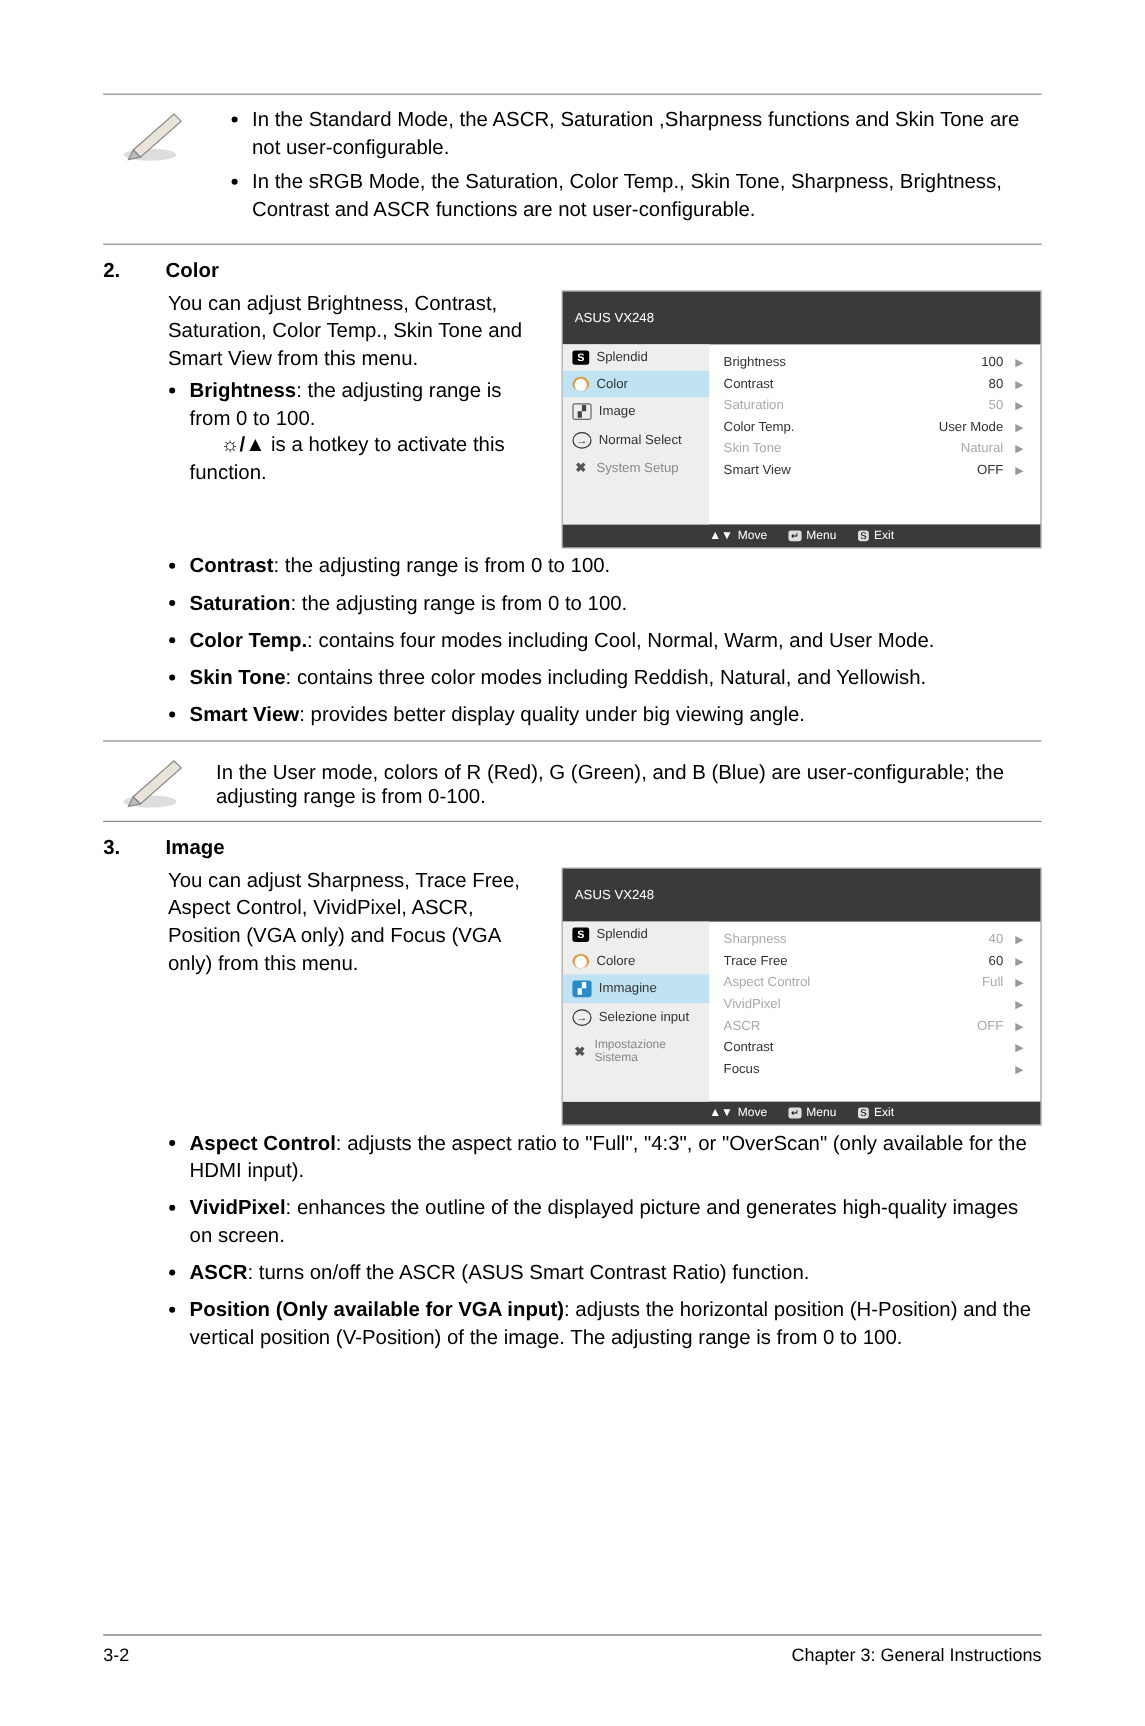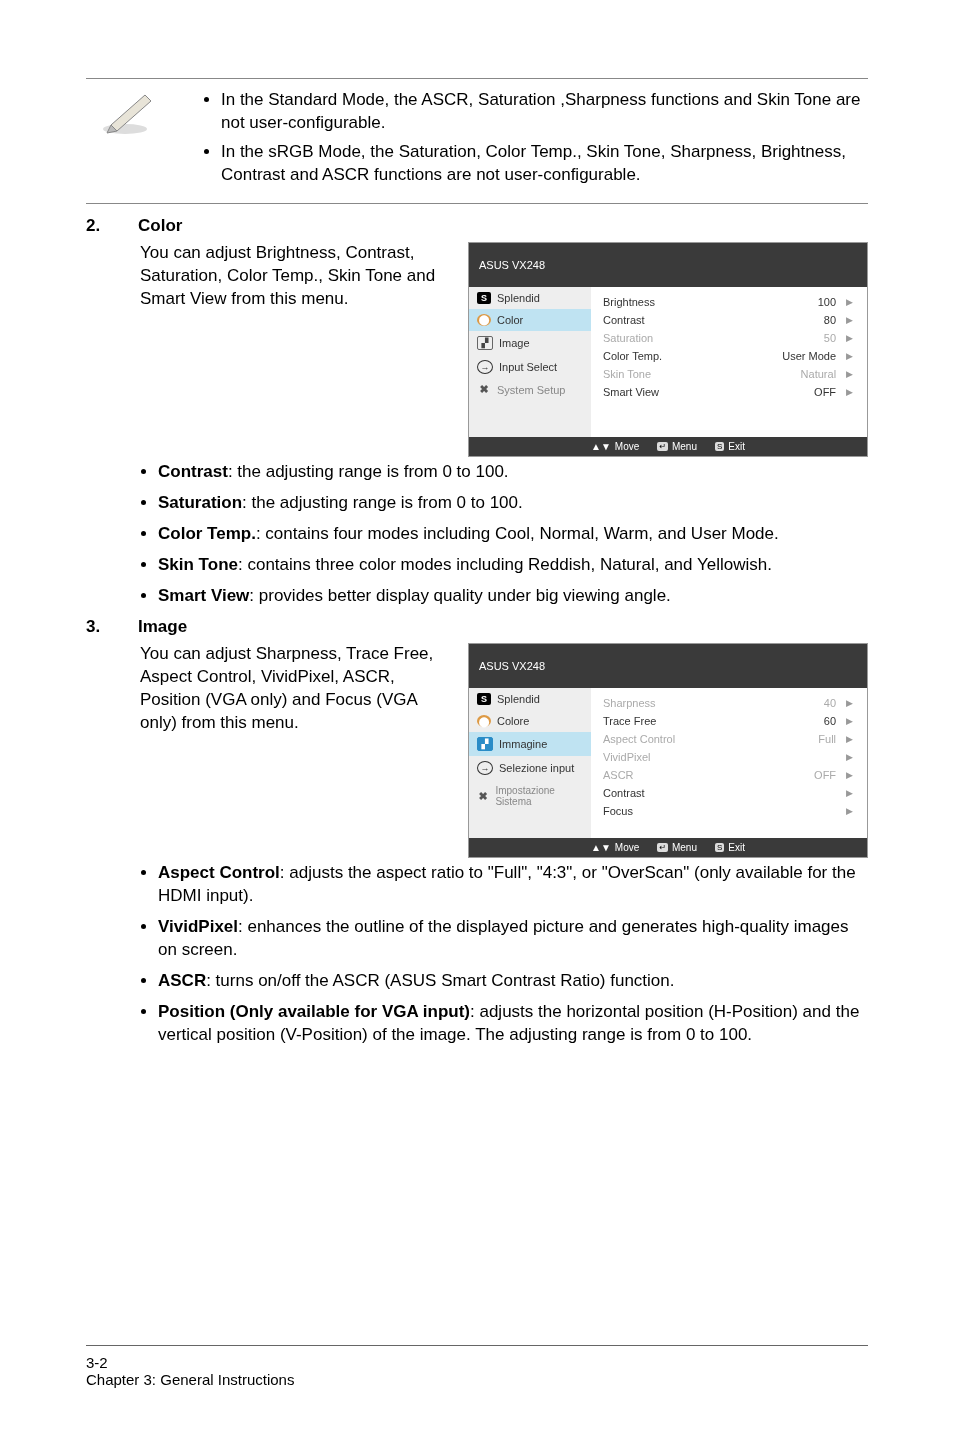--- a/index.html
+++ b/index.html
@@ -15,21 +15,21 @@
     height: 1438px;
     box-sizing: border-box;
     padding: 78px 86px 50px 86px;
     position: relative;
   }
   .note-block {
     border-top: 1px solid #888;
     border-bottom: 1px solid #888;
     padding: 10px 0;
     display: flex;
-    gap: 15px;
+    gap: 4px;
     margin-bottom: 12px;
   }
   .pen-icon {
     width: 90px;
     flex-shrink: 0;
     display: flex;
     align-items: flex-start;
     justify-content: center;
   }
   .note-content ul {
@@ -147,21 +147,20 @@
   .footer {
     position: absolute;
     bottom: 50px;
     left: 86px;
     right: 86px;
     border-top: 1px solid #666;
     padding-top: 8px;
     display: flex;
     justify-content: space-between;
     font-size: 15px;
-    flex-direction: column;
   }
 </style>
 </head>
 <body>
 
 <div class="page">
 
   <div class="note-block">
     <div class="pen-icon">
       <svg width="60" height="46" viewBox="0 0 60 46">
@@ -179,41 +178,49 @@
   </div>
 
   <div class="section-row">
     <div class="section-num">2.</div>
     <div class="section-title">Color</div>
   </div>
   <div class="section-body">
     <div class="two-col">
       <div class="col-text">
         <div class="intro">You can adjust Brightness, Contrast, Saturation, Color Temp., Skin Tone and Smart View from this menu.</div>
+        <ul class="bullets">
+          <li>
+            <b>Brightness</b><span>: the adjusting range is from 0 to 100.</span><br>
+            <span class="pad">
+              <span class="hkglyph">☼/▲</span><span> is a hotkey to activate this function.</span>
+            </span>
+          </li>
+        </ul>
       </div>
 
       <div class="osd">
         <div class="osd-title">ASUS VX248</div>
         <div class="osd-body">
           <div class="osd-side">
             <div class="osd-item">
                 <span class="osd-ico ico-s">S</span>
                 <span>Splendid</span>
               </div>
             <div class="osd-item active">
                 <span class="osd-ico ico-c">⬤</span>
                 <span>Color</span>
               </div>
             <div class="osd-item">
                 <span class="osd-ico ico-i">▞</span>
                 <span>Image</span>
               </div>
             <div class="osd-item">
                 <span class="osd-ico ico-in">→</span>
-                <span>Input Select</span>
+                <span>Normal Select</span>
               </div>
             <div class="osd-item dim">
                 <span class="osd-ico ico-x">✖</span>
                 <span>System Setup</span>
               </div>
           </div>
           <div class="osd-main">
             <div class="osd-row">
                 <span>Brightness</span>
                 <span class="osd-val">
@@ -276,20 +283,30 @@
     </div>
     <ul class="bullets">
       <li><b>Contrast</b><span>: the adjusting range is from 0 to 100.</span></li>
       <li><b>Saturation</b><span>: the adjusting range is from 0 to 100.</span></li>
       <li><b>Color Temp.</b><span>: contains four modes including Cool, Normal, Warm, and User Mode.</span></li>
       <li><b>Skin Tone</b><span>: contains three color modes including Reddish, Natural, and Yellowish.</span></li>
       <li><b>Smart View</b><span>: provides better display quality under big viewing angle.</span></li>
     </ul>
   </div>
 
+  <div class="note-block" style="margin-top:10px">
+    <div class="pen-icon">
+      <svg width="60" height="46" viewBox="0 0 60 46">
+        <ellipse cx="24" cy="40" rx="22" ry="5" fill="#ddd"></ellipse>
+        <path d="M10 36 L44 6 L50 12 L16 42 Z" fill="#e8e4d8" stroke="#888"></path>
+        <path d="M10 36 L6 44 L16 42 Z" fill="#bbb" stroke="#888"></path>
+      </svg>
+    </div>
+    <div class="note-content" style="padding-top:6px">In the User mode, colors of R (Red), G (Green), and B (Blue) are user-configurable; the adjusting range is from 0-100.</div>
+  </div>
 
   <div class="section-row">
     <div class="section-num">3.</div>
     <div class="section-title">Image</div>
   </div>
   <div class="section-body">
     <div class="two-col">
       <div class="col-text">
         <div class="intro">You can adjust Sharpness, Trace Free, Aspect Control, VividPixel, ASCR, Position (VGA only) and Focus (VGA only) from this menu.</div>
       </div>

